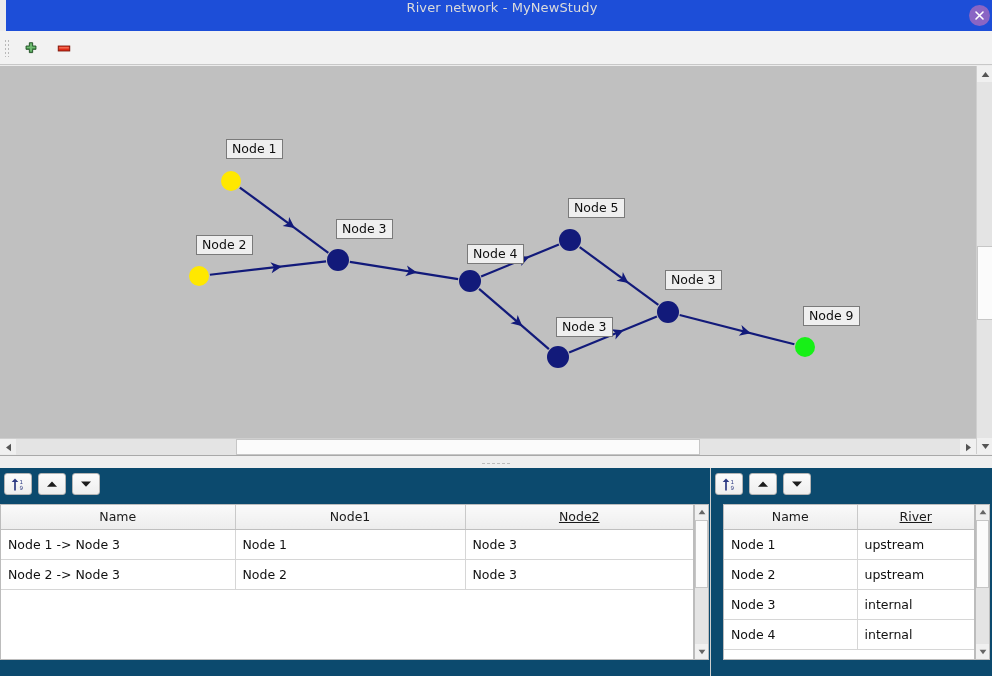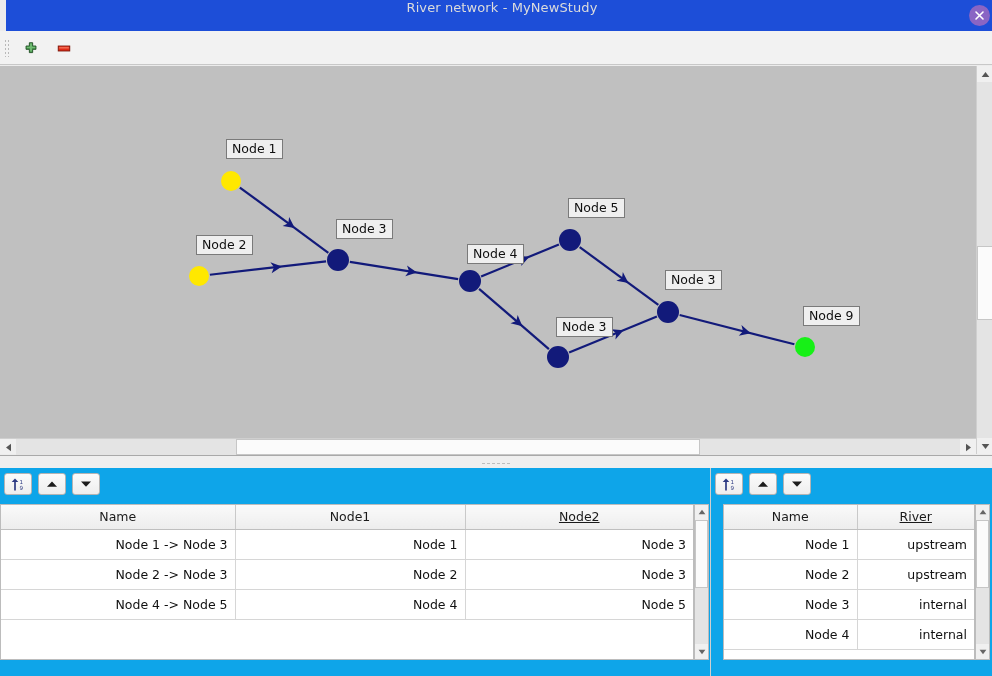--- a/index.html
+++ b/index.html
@@ -106,21 +106,21 @@
     background: #efefef; border-top: 1px solid #a9a9a9;
     cursor: row-resize;
   }
   .splitter-grip {
     position: absolute; left: 481px; top: 6px; width: 30px; height: 3px;
     background-image: radial-gradient(#bdbdbd 45%, transparent 46%);
     background-size: 5px 3px;
   }
 
   
-  .pane { position: absolute; top: 468px; height: 208px; background: #0ea5e9; }
+  .pane { position: absolute; top: 468px; height: 208px; background: #0c4a6e; }
   #pane-left  { left: 0;   width: 710px; }
   #pane-right { left: 710px; width: 282px; border-left: 1px solid #cfcfcf; }
 
   .pane-toolbar { position: absolute; left: 0; top: 0; height: 32px; width: 100%; }
   .pane-btn {
     position: absolute; top: 5px; height: 22px; width: 28px;
     background: linear-gradient(#fbfbfb, #eeeeee);
     border: 1px solid #b4b4b4; border-radius: 3px;
     display: flex; align-items: center; justify-content: center;
     cursor: pointer; padding: 0;
@@ -140,21 +140,21 @@
     border-right: 1px solid #c9c9c9;
     border-bottom: 1px solid #bfbfbf;
     font-weight: normal; font-size: 12.5px; color: #1a1a1a;
     height: 24px; text-align: center;
   }
   thead th:last-child { border-right: none; text-decoration: underline; }
   tbody td {
     border-right: 1px solid #d6d6d6;
     border-bottom: 1px solid #d6d6d6;
     font-size: 12.5px; color: #111;
-    height: 30px; padding: 0 7px; text-align: right;
+    height: 30px; padding: 0 7px; text-align: left;
     background: #fff; white-space: nowrap; overflow: hidden;
   }
   tbody td:last-child { border-right: none; }
 
   .tbl-vscroll {
     position: absolute; top: 36px; width: 15px; height: 156px;
     background: #f0f0f0; border: 1px solid #bcbcbc;
   }
   #tvs-left  { left: 694px; }
   #tvs-right { left: 264px; }
@@ -317,25 +317,20 @@
           <tr>
             <td>Node 1 -&gt; Node 3</td>
             <td>Node 1</td>
             <td>Node 3</td>
           </tr>
           <tr>
             <td>Node 2 -&gt; Node 3</td>
             <td>Node 2</td>
             <td>Node 3</td>
           </tr>
-          <tr>
-            <td>Node 4 -&gt; Node 5</td>
-            <td>Node 4</td>
-            <td>Node 5</td>
-          </tr>
         </tbody>
     </table>
   </div>
 
   <div class="tbl-vscroll" id="tvs-left">
     <div class="sb-arrow" style="left:-1px; top:-1px; width:15px; height:15px;">
       <svg width="8" height="6" viewBox="0 0 8 6">
         <path d="M4 0.8 L7.4 5.2 L0.6 5.2 z" fill="#666"></path>
       </svg>
     </div>

